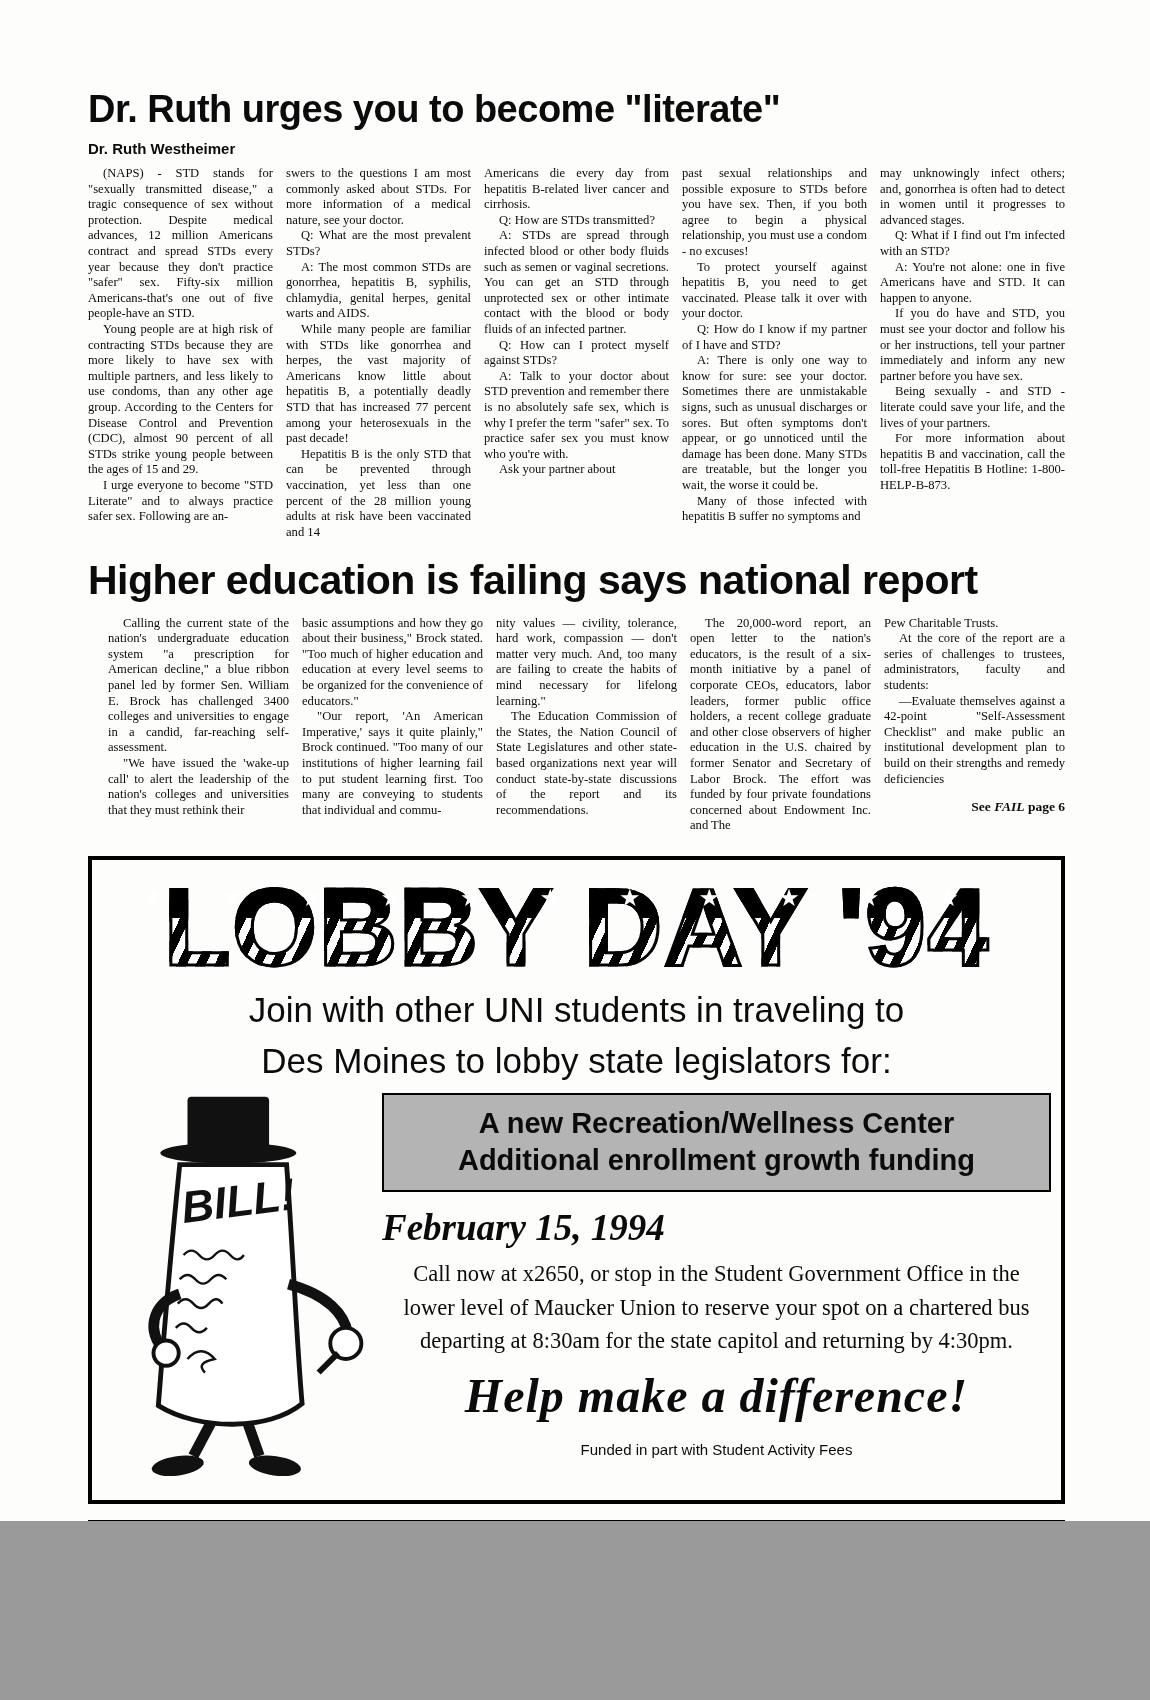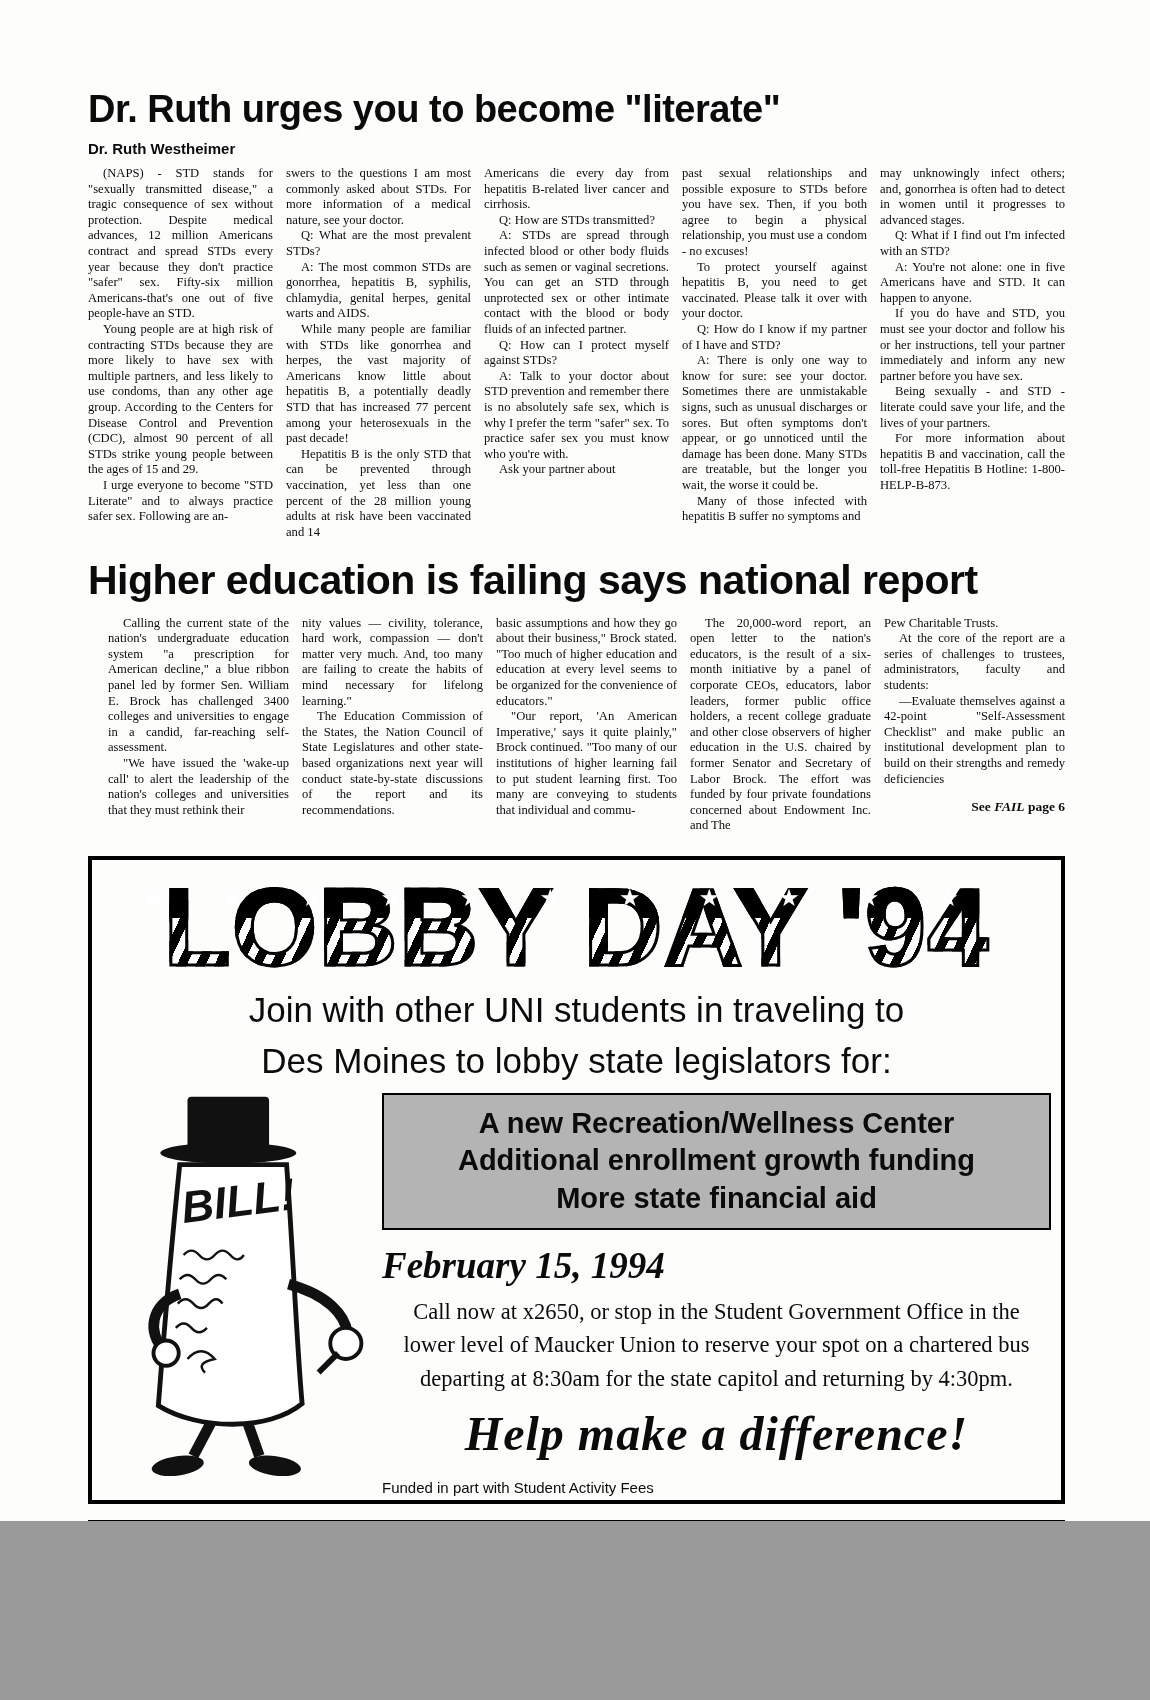--- a/index.html
+++ b/index.html
@@ -52,21 +52,21 @@
   .ad-right { flex:1 1 auto; min-width:0; padding-left:8px; display:flex; flex-direction:column; }
   .gray-box {
     background:#b4b4b4; border:2px solid #000; text-align:center;
     padding:10px 4px; font-family:"Liberation Sans", sans-serif;
     font-weight:bold; font-size:29px; line-height:1.3;
   }
   .gray-box p { margin:0; }
   .ad-date { text-align:left; font-weight:bold; font-style:italic; font-size:37px; margin-top:14px; }
   .ad-body { text-align:center; font-size:22.5px; line-height:1.5; margin-top:8px; max-width:630px; align-self:center; }
   .ad-tagline { text-align:center; font-weight:bold; font-style:italic; font-size:48px; letter-spacing:1px; margin-top:10px; }
-  .ad-funded { font-family:"Liberation Sans", sans-serif; font-size:15px; margin-top:18px; }
+  .ad-funded { text-align:center; font-family:"Liberation Sans", sans-serif; font-size:15px; margin-top:18px; }
 
   
   .footer {
     margin:16px 85px 0 88px; border-top:2px solid #000; border-bottom:2px solid #000;
     display:flex; justify-content:space-between; align-items:center;
     padding:8px 2px; font-family:"Liberation Sans", sans-serif; font-weight:bold; font-size:16px;
   }
   .footer .paper { font-style:italic; }
 </style>
 </head>
@@ -118,26 +118,26 @@
     </section>
 
     <section>
       <h1 class="headline h2">Higher education is failing says national report</h1>
       <div class="cols cols-higher">
         <div class="col">
             <p>Calling the current state of the nation's undergraduate education system "a prescription for American decline," a blue ribbon panel led by former Sen. William E. Brock has challenged 3400 colleges and universities to engage in a candid, far-reaching self-assessment.</p>
             <p>"We have issued the 'wake-up call' to alert the leadership of the nation's colleges and universities that they must rethink their</p>
           </div>
         <div class="col cont">
+            <p>basic assumptions and how they go about their business," Brock stated. "Too much of higher education and education at every level seems to be organized for the convenience of educators."</p>
+            <p>"Our report, 'An American Imperative,' says it quite plainly," Brock continued. "Too many of our institutions of higher learning fail to put student learning first. Too many are conveying to students that individual and commu-</p>
+          </div>
+        <div class="col cont">
             <p>nity values — civility, tolerance, hard work, compassion — don't matter very much. And, too many are failing to create the habits of mind necessary for lifelong learning."</p>
             <p>The Education Commission of the States, the Nation Council of State Legislatures and other state-based organizations next year will conduct state-by-state discussions of the report and its recommendations.</p>
-          </div>
-        <div class="col cont">
-            <p>basic assumptions and how they go about their business," Brock stated. "Too much of higher education and education at every level seems to be organized for the convenience of educators."</p>
-            <p>"Our report, 'An American Imperative,' says it quite plainly," Brock continued. "Too many of our institutions of higher learning fail to put student learning first. Too many are conveying to students that individual and commu-</p>
           </div>
         <div class="col">
             <p>The 20,000-word report, an open letter to the nation's educators, is the result of a six-month initiative by a panel of corporate CEOs, educators, labor leaders, former public office holders, a recent college graduate and other close observers of higher education in the U.S. chaired by former Senator and Secretary of Labor Brock. The effort was funded by four private foundations concerned about Endowment Inc. and The</p>
           </div>
         <div class="col cont">
           <div>
               <p>Pew Charitable Trusts.</p>
               <p>At the core of the report are a series of challenges to trustees, administrators, faculty and students:</p>
               <p>—Evaluate themselves against a 42-point "Self-Assessment Checklist" and make public an institutional development plan to build on their strengths and remedy deficiencies</p>
             </div>
@@ -186,21 +186,20 @@
           <path d="M150,338 L162,372" stroke="#111" stroke-width="11" fill="none"></path>
 
           <ellipse cx="78" cy="382" rx="27" ry="10" fill="#111" transform="rotate(-8 78 382)"></ellipse>
           <ellipse cx="178" cy="382" rx="27" ry="10" fill="#111" transform="rotate(8 178 382)"></ellipse>
         </svg>
 
         <div class="ad-right">
           <div class="gray-box">
               <p>A new Recreation/Wellness Center</p>
               <p>Additional enrollment growth funding</p>
-              <p>More state financial aid</p>
             </div>
           <div class="ad-date">February 15, 1994</div>
           <div class="ad-body">Call now at x2650, or stop in the Student Government Office in the lower level of Maucker Union to reserve your spot on a chartered bus departing at 8:30am for the state capitol and returning by 4:30pm.</div>
           <div class="ad-tagline">Help make a difference!</div>
           <div class="ad-funded">Funded in part with Student Activity Fees</div>
         </div>
       </div>
     </section>
   </div>
 

